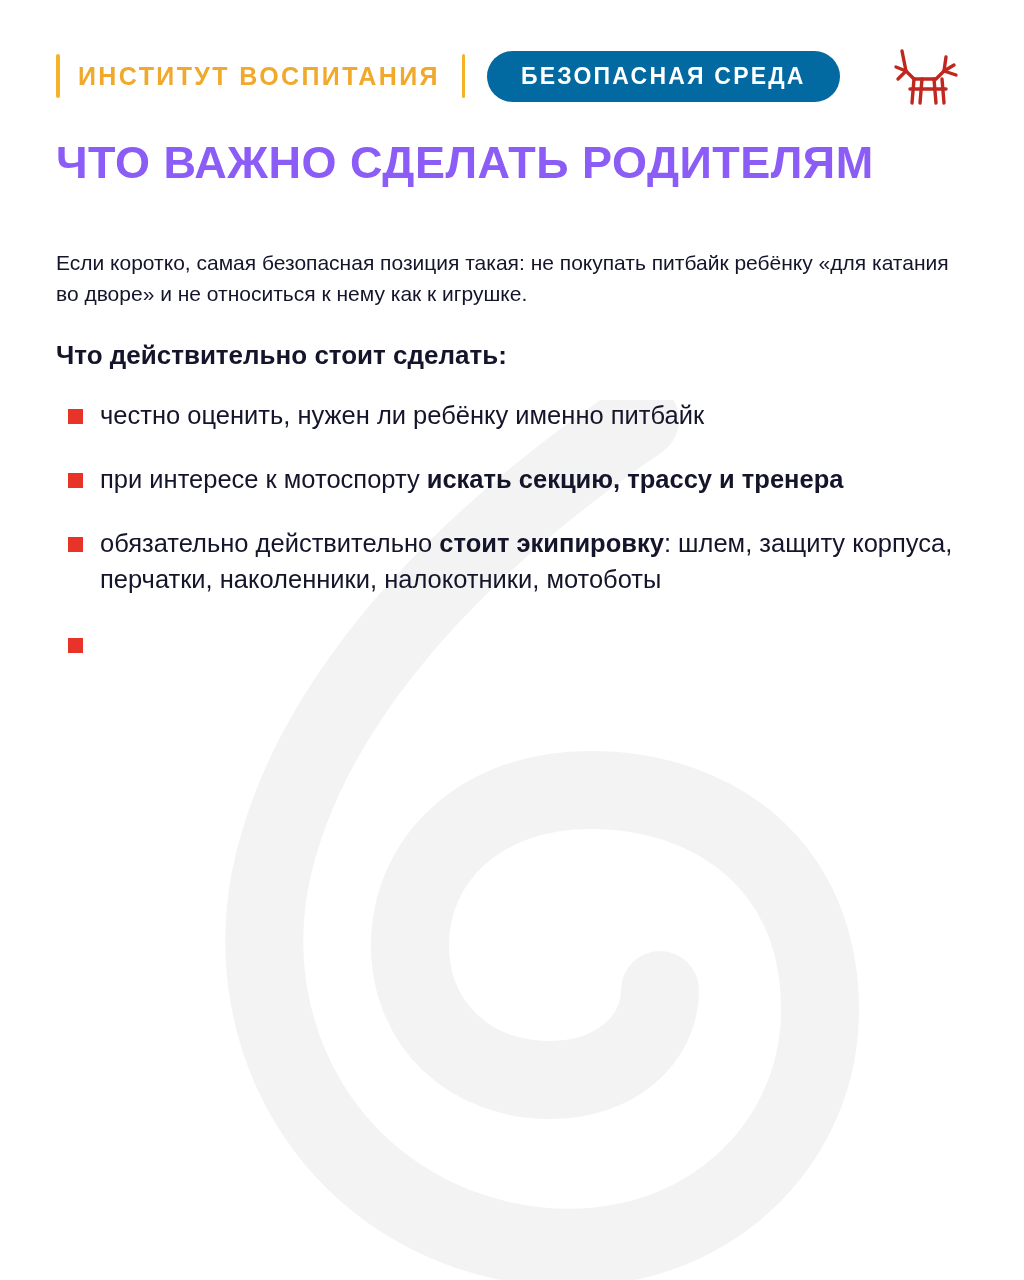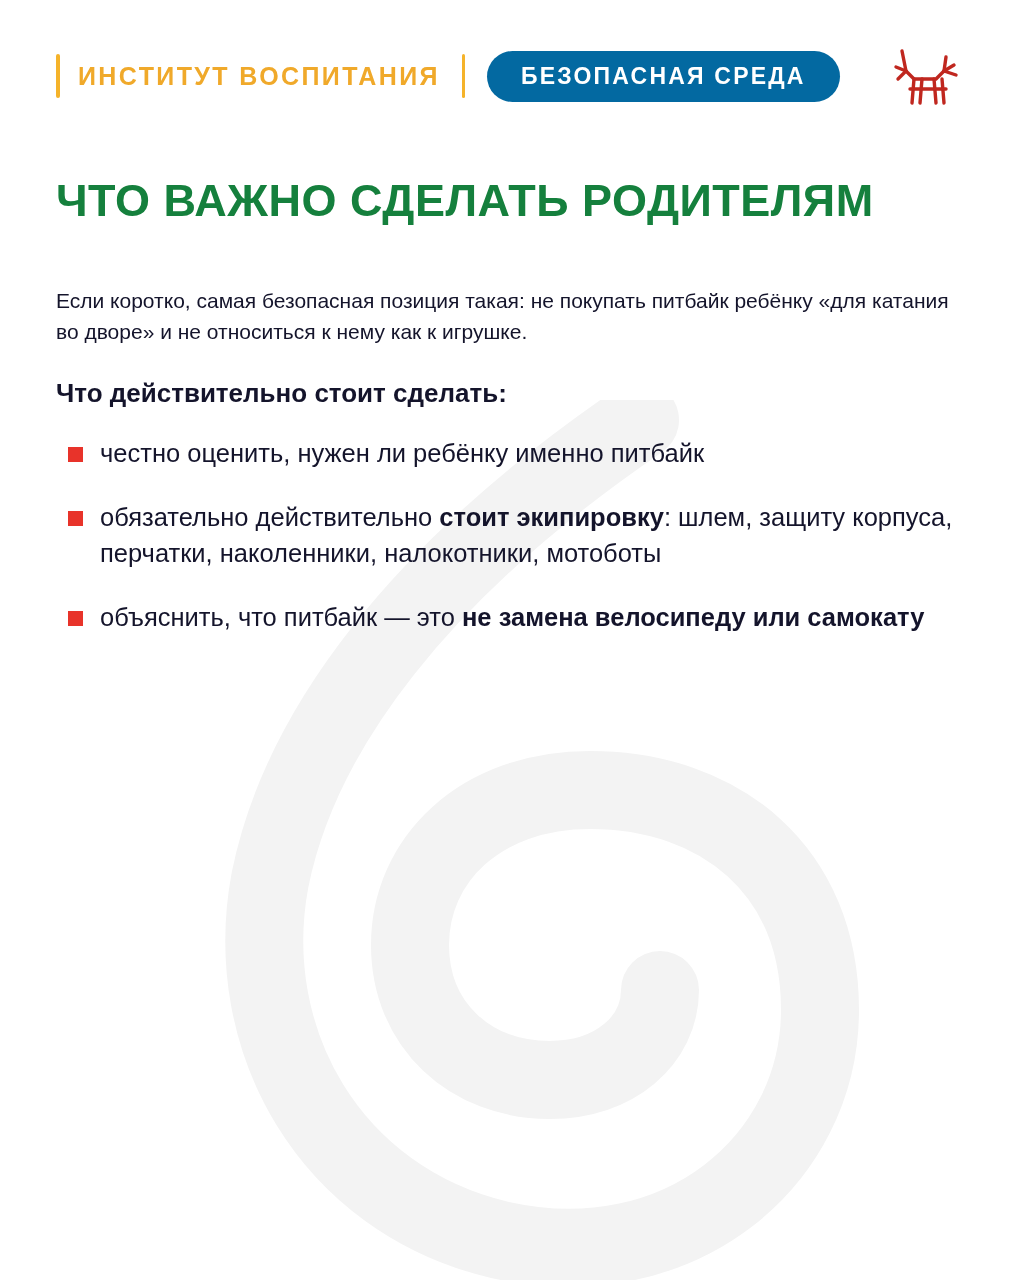--- a/index.html
+++ b/index.html
@@ -80,26 +80,26 @@
     margin-left: auto;
     width: 84px;
     height: 70px;
     display: flex;
     align-items: center;
     justify-content: center;
   }
 
   
   .title {
-    margin-top: 68px;
+    margin-top: 30px;
     font-size: 45px;
     line-height: 1.12;
     font-weight: 800;
     letter-spacing: 0.5px;
-    color: #15803d;
+    color: #8b5cf6;
     text-transform: uppercase;
   }
 
   
   .intro {
     margin-top: 60px;
     font-size: 21px;
     line-height: 1.46;
     color: #14142b;
     max-width: 900px;
@@ -178,24 +178,24 @@
 
   <p class="subhead">Что действительно стоит сделать:</p>
 
   <ul class="bullets">
     <li class="bullet">
       <span class="marker"></span>
       <span class="bullet-text"><span>честно оценить, нужен ли ребёнку именно питбайк</span></span>
     </li>
     <li class="bullet">
       <span class="marker"></span>
+      <span class="bullet-text"><span>при интересе к мотоспорту </span><b>искать секцию, трассу и тренера</b></span>
     </li>
     <li class="bullet">
       <span class="marker"></span>
       <span class="bullet-text"><span>обязательно действительно </span><b>стоит экипировку</b><span>: шлем, защиту корпуса, перчатки, наколенники, налокотники, мотоботы</span></span>
     </li>
     <li class="bullet">
       <span class="marker"></span>
-      <span class="bullet-text"><span>объяснить, что питбайк — это </span><b>не замена велосипеду или самокату</b></span>
     </li>
   </ul>
 
 </div>
 
 </body></html>

